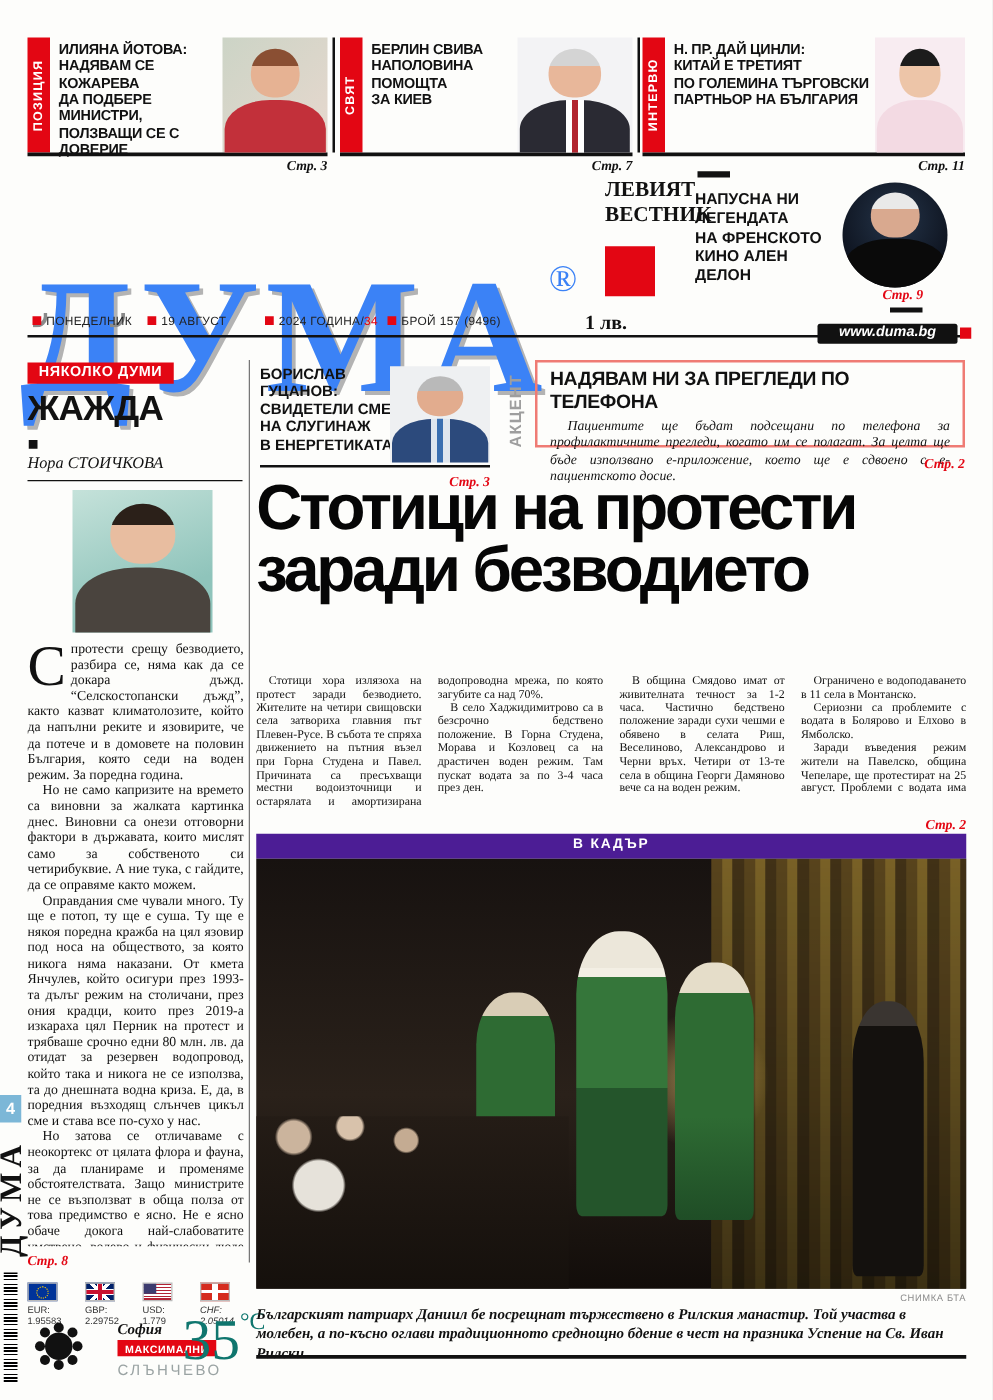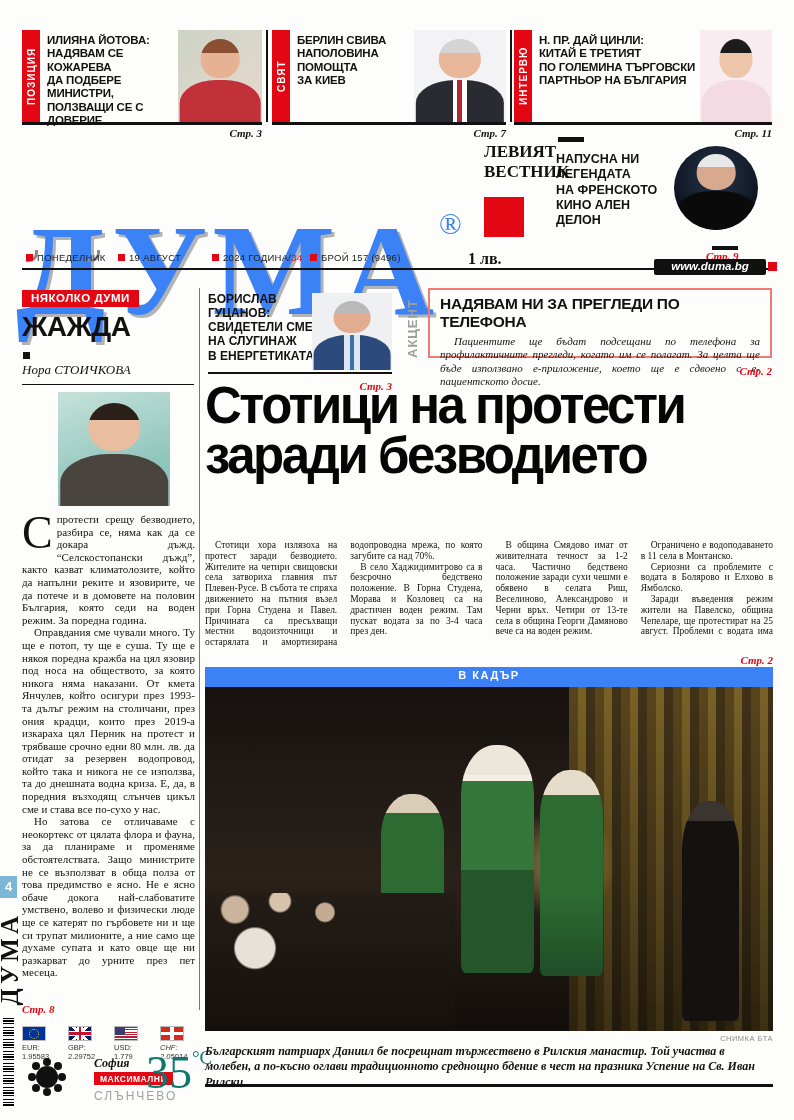--- a/index.html
+++ b/index.html
@@ -134,21 +134,21 @@
         letter-spacing:-2.5px;color:#060606;}
   .lead-deck{position:absolute;left:206px;top:489px;width:570px;
         font-family:"Liberation Sans",sans-serif;font-weight:bold;font-size:21px;line-height:1.15;
         color:#8e1b1e;letter-spacing:-0.3px;}
   .lead-body{position:absolute;left:205px;top:540px;width:568px;height:110px;overflow:hidden;
         column-count:4;column-gap:13px;font-size:9.5px;line-height:10.8px;text-align:justify;}
   .lead-body p{margin:0;text-indent:10px;}
   .lead-page{position:absolute;left:205px;top:650px;width:568px;text-align:right;}
 
   
-  .vkadar{position:absolute;left:205px;top:667px;width:568px;height:20px;background:#3b82f6;
+  .vkadar{position:absolute;left:205px;top:667px;width:568px;height:20px;background:#4c1d95;
         color:#fff;font-family:"Liberation Sans",sans-serif;font-weight:bold;font-size:11px;
         letter-spacing:1.5px;text-align:center;line-height:16px;}
   .mainphoto{position:absolute;left:205px;top:687px;width:568px;height:344px;overflow:hidden;
         background:linear-gradient(180deg,#171210 0%,#2a211a 55%,#120d0a 100%);}
   .iconostasis{position:absolute;right:0;top:0;width:36%;height:100%;
         background:repeating-linear-gradient(90deg,#6b5322 0 9px,#93772f 9px 17px,#4e3c1b 17px 26px),
         linear-gradient(180deg,rgba(0,0,0,.1),rgba(0,0,0,.55));background-blend-mode:overlay;opacity:.9;}
   .glow{position:absolute;left:52%;top:34%;width:120px;height:120px;border-radius:50%;
         background:radial-gradient(circle,rgba(255,214,120,.55),transparent 65%);}
   .fig{position:absolute;border-radius:46% 46% 6% 6%/22% 22% 4% 4%;}
@@ -215,21 +215,21 @@
   <div class="tagline pre">ЛЕВИЯТ
 ВЕСТНИК</div>
   <div class="redsq" style="left:484px;top:197px;width:40px;height:40px;"></div>
 
   <div class="dash" style="left:558px;top:137px;width:26px;height:5px;"></div>
   <div class="delon-head pre">НАПУСНА НИ
 ЛЕГЕНДАТА
 НА ФРЕНСКОТО
 КИНО АЛЕН ДЕЛОН</div>
   <div class="photo" style="position:absolute;left:674px;top:146px;width:84px;height:84px;border-radius:50%;--bg:radial-gradient(circle at 50% 35%,#25354a,#0c111c 75%);--hair:#e9e9e9;--skin:#d9a98f;--suit:#0a0a0a;"></div>
-  <div class="pageref-red" style="position:absolute;left:706px;top:230px;margin-top:20px;">Стр. 9</div>
+  <div class="pageref-red" style="position:absolute;left:706px;top:230px;">Стр. 9</div>
   <div class="dash" style="left:712px;top:246px;width:26px;height:4px;"></div>
 
   <div class="fold" style="left:26px;"></div>
   <div class="fold" style="left:88px;"></div>
   <div class="dl-item" style="left:26px;"><span class="sq"></span><span>ПОНЕДЕЛНИК</span></div>
   <div class="dl-item" style="left:118px;"><span class="sq"></span><span>19 АВГУСТ</span></div>
   <div class="dl-item" style="left:212px;text-align:center;"><span class="sq"></span><span>2024 ГОДИНА/</span><span class="dl-red">34</span></div>
   <div class="dl-item" style="left:310px;"><span class="sq"></span><span>БРОЙ 157 (9496)</span></div>
   <div class="price">1 лв.</div>
   <div class="dl-rule"></div>
@@ -241,20 +241,21 @@
   <div class="barcode"></div>
 
   <div class="rubric">НЯКОЛКО ДУМИ</div>
   <div class="oped-title">ЖАЖДА</div>
   <div class="oped-bullet"></div>
   <div class="oped-author">Нора СТОИЧКОВА</div>
   <div class="oped-rule"></div>
   <div class="photo oped-photo" style="--bg:linear-gradient(160deg,#c5e2da,#8fc4bb 70%);--hair:#2b2019;--skin:#e8bda0;--suit:#4a443e;"></div>
   <div class="oped-body">
     <p class="first"><span class="dropcap">С</span><span>протести срещу безводието, разбира се, няма как да се докара дъжд. “Селскостопански дъжд”, както казват климатолозите, който да напълни реките и язовирите, че да потече и в домовете на половин България, която седи на воден режим. За поредна година.</span></p>
+    <p>Но не само капризите на времето са виновни за жалката картинка днес. Виновни са онези отговорни фактори в държавата, които мислят само за собственото си четирибуквие. А ние тука, с гайдите, да се оправяме както можем.</p>
     <p>Оправдания сме чували много. Ту ще е потоп, ту ще е суша. Ту ще е някоя поредна кражба на цял язовир под носа на обществото, за която никога няма наказани. От кмета Янчулев, който осигури през 1993-та дълъг режим на столичани, през ония крадци, които през 2019-а изкараха цял Перник на протест и трябваше срочно едни 80 млн. лв. да отидат за резервен водопровод, който така и никога не се използва, та до днешната водна криза. Е, да, в поредния възходящ слънчев цикъл сме и става все по-сухо у нас.</p>
     <p>Но затова се отличаваме с неокортекс от цялата флора и фауна, за да планираме и променяме обстоятелствата. Защо министрите не се възползват в обща полза от това предимство е ясно. Не е ясно обаче докога най-слабоватите умствено, волево и физически люде ще се катерят по гърбовете ни и ще си трупат милионите, а ние само ще духаме супата и като овце ще ни разкарват до урните през пет месеца.</p>
   </div>
   <div class="oped-page"><span class="pageref-red">Стр. 8</span></div>
 
   <div class="cur" style="left:22px;">
     <div class="flag flag-eu"></div>
     <div>EUR:</div>
     <div>1.95583</div>
   </div>

